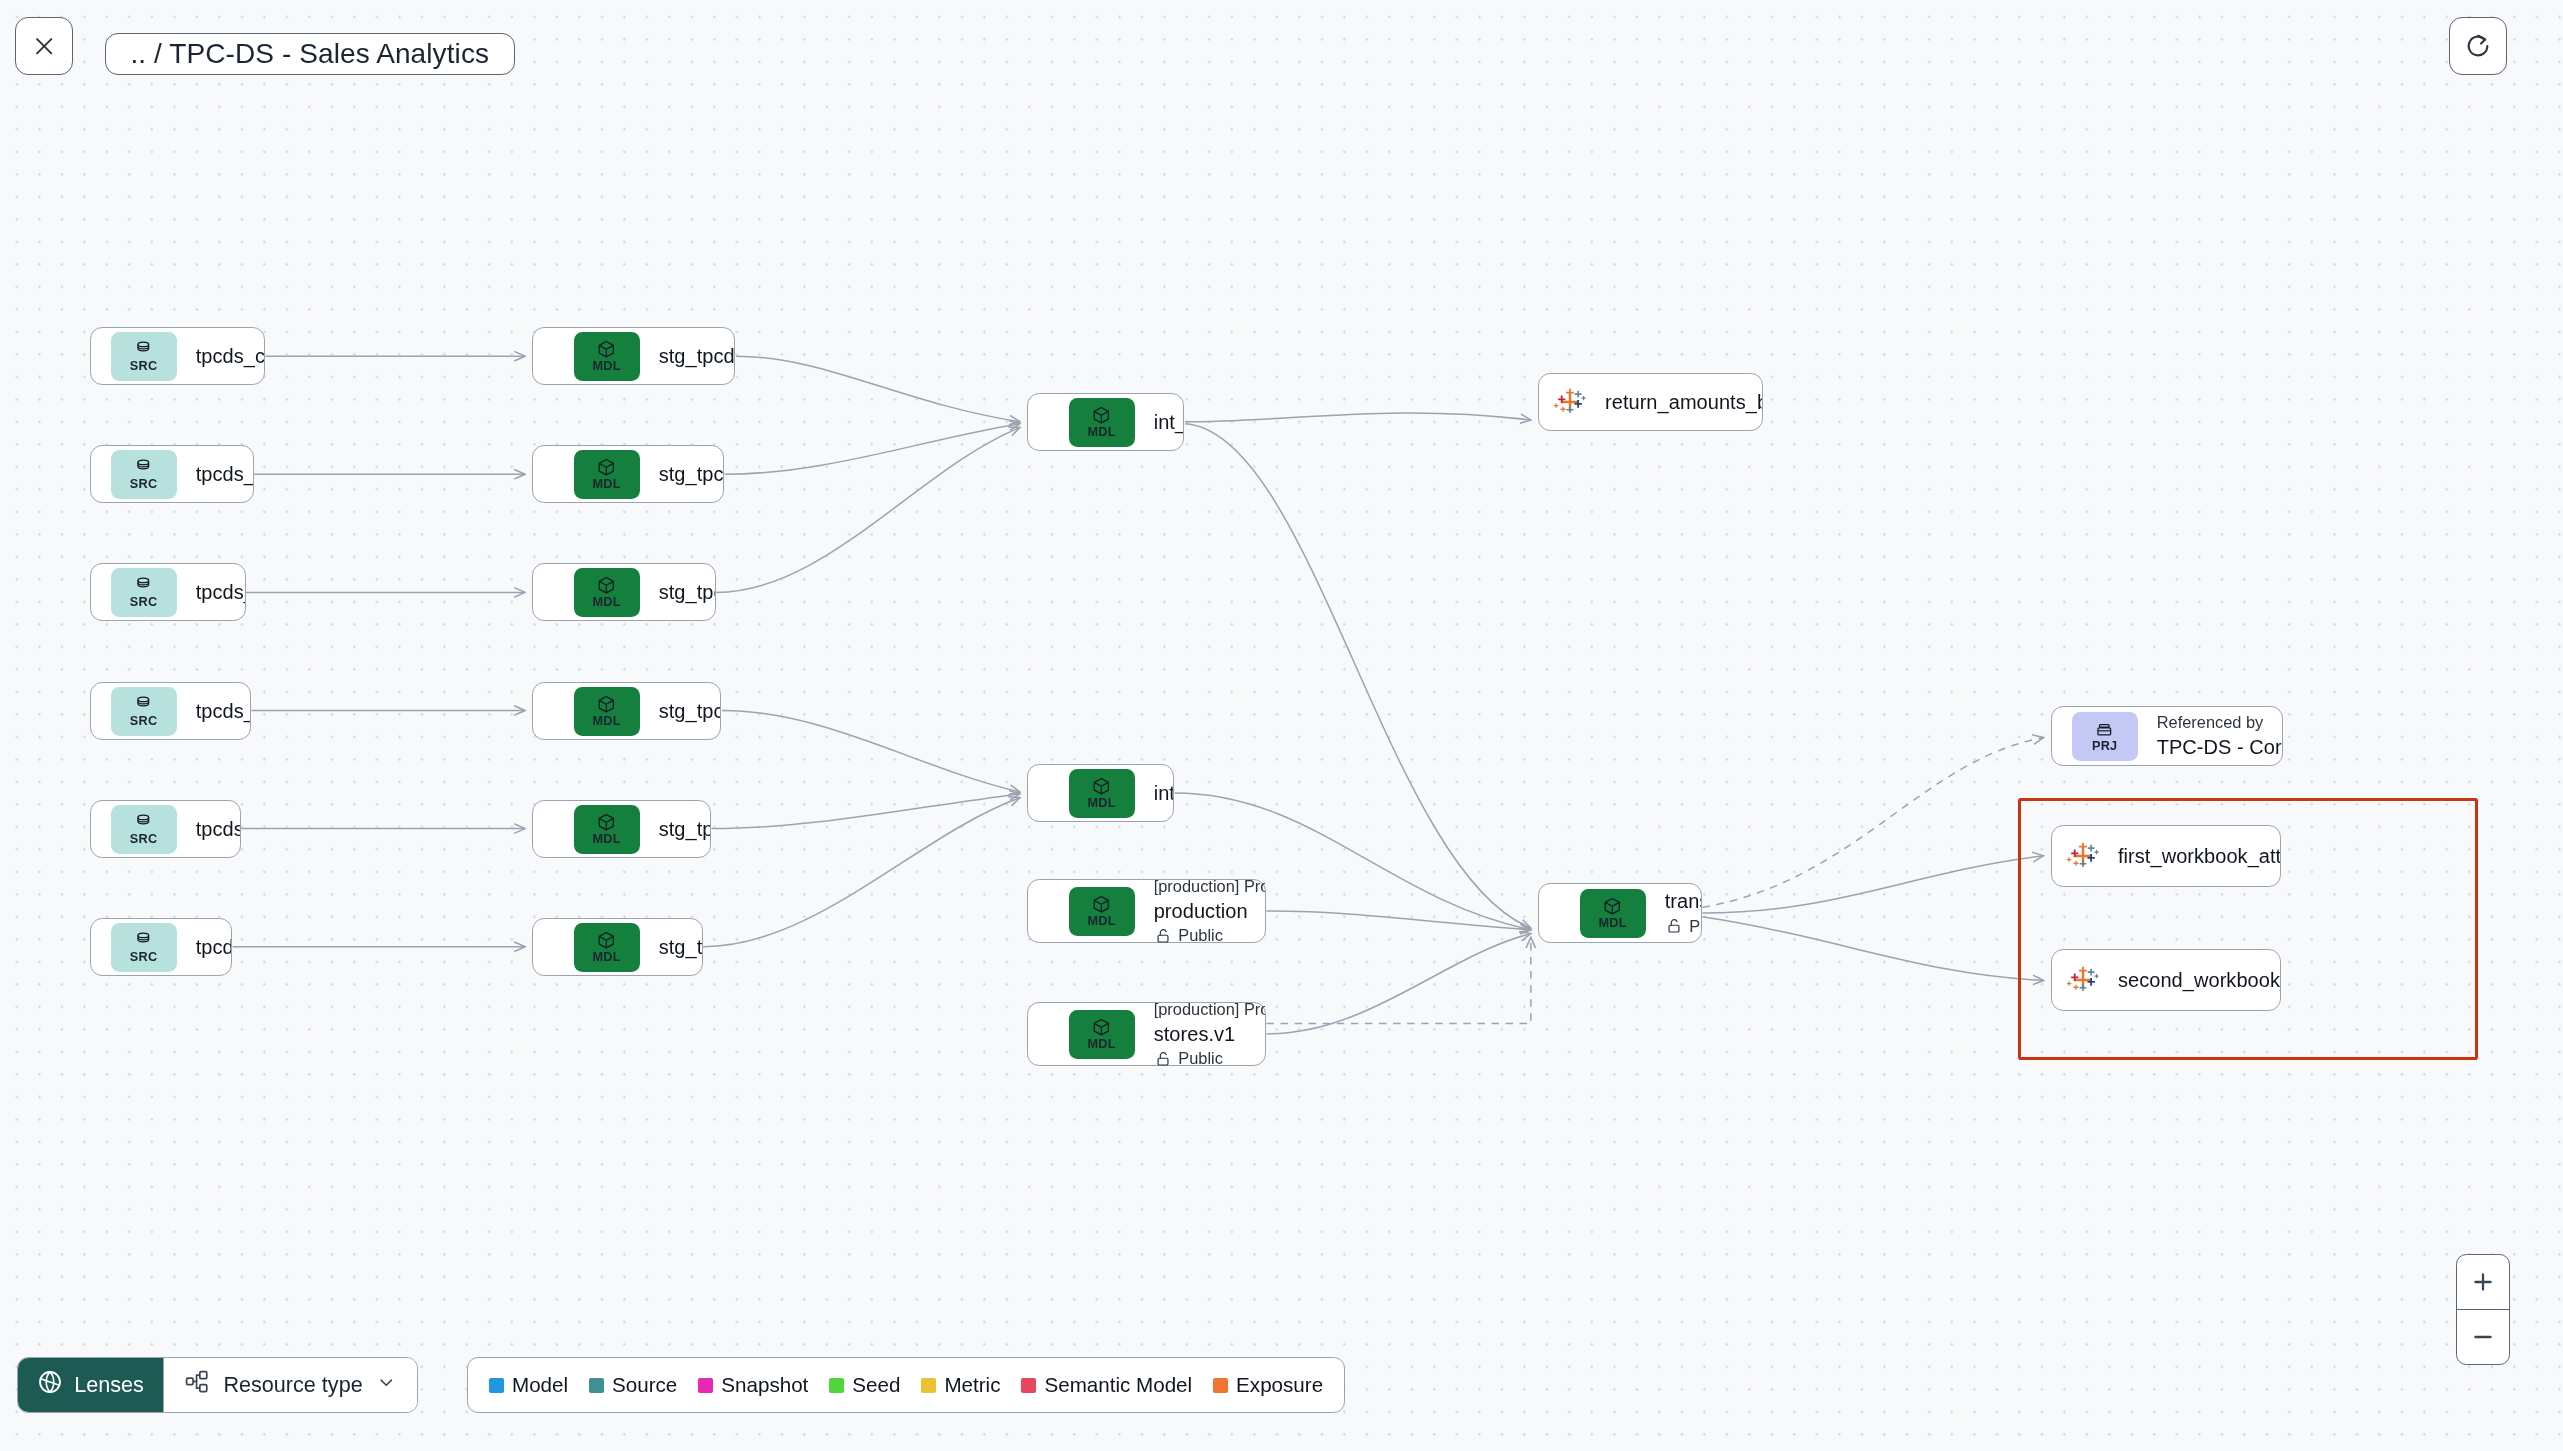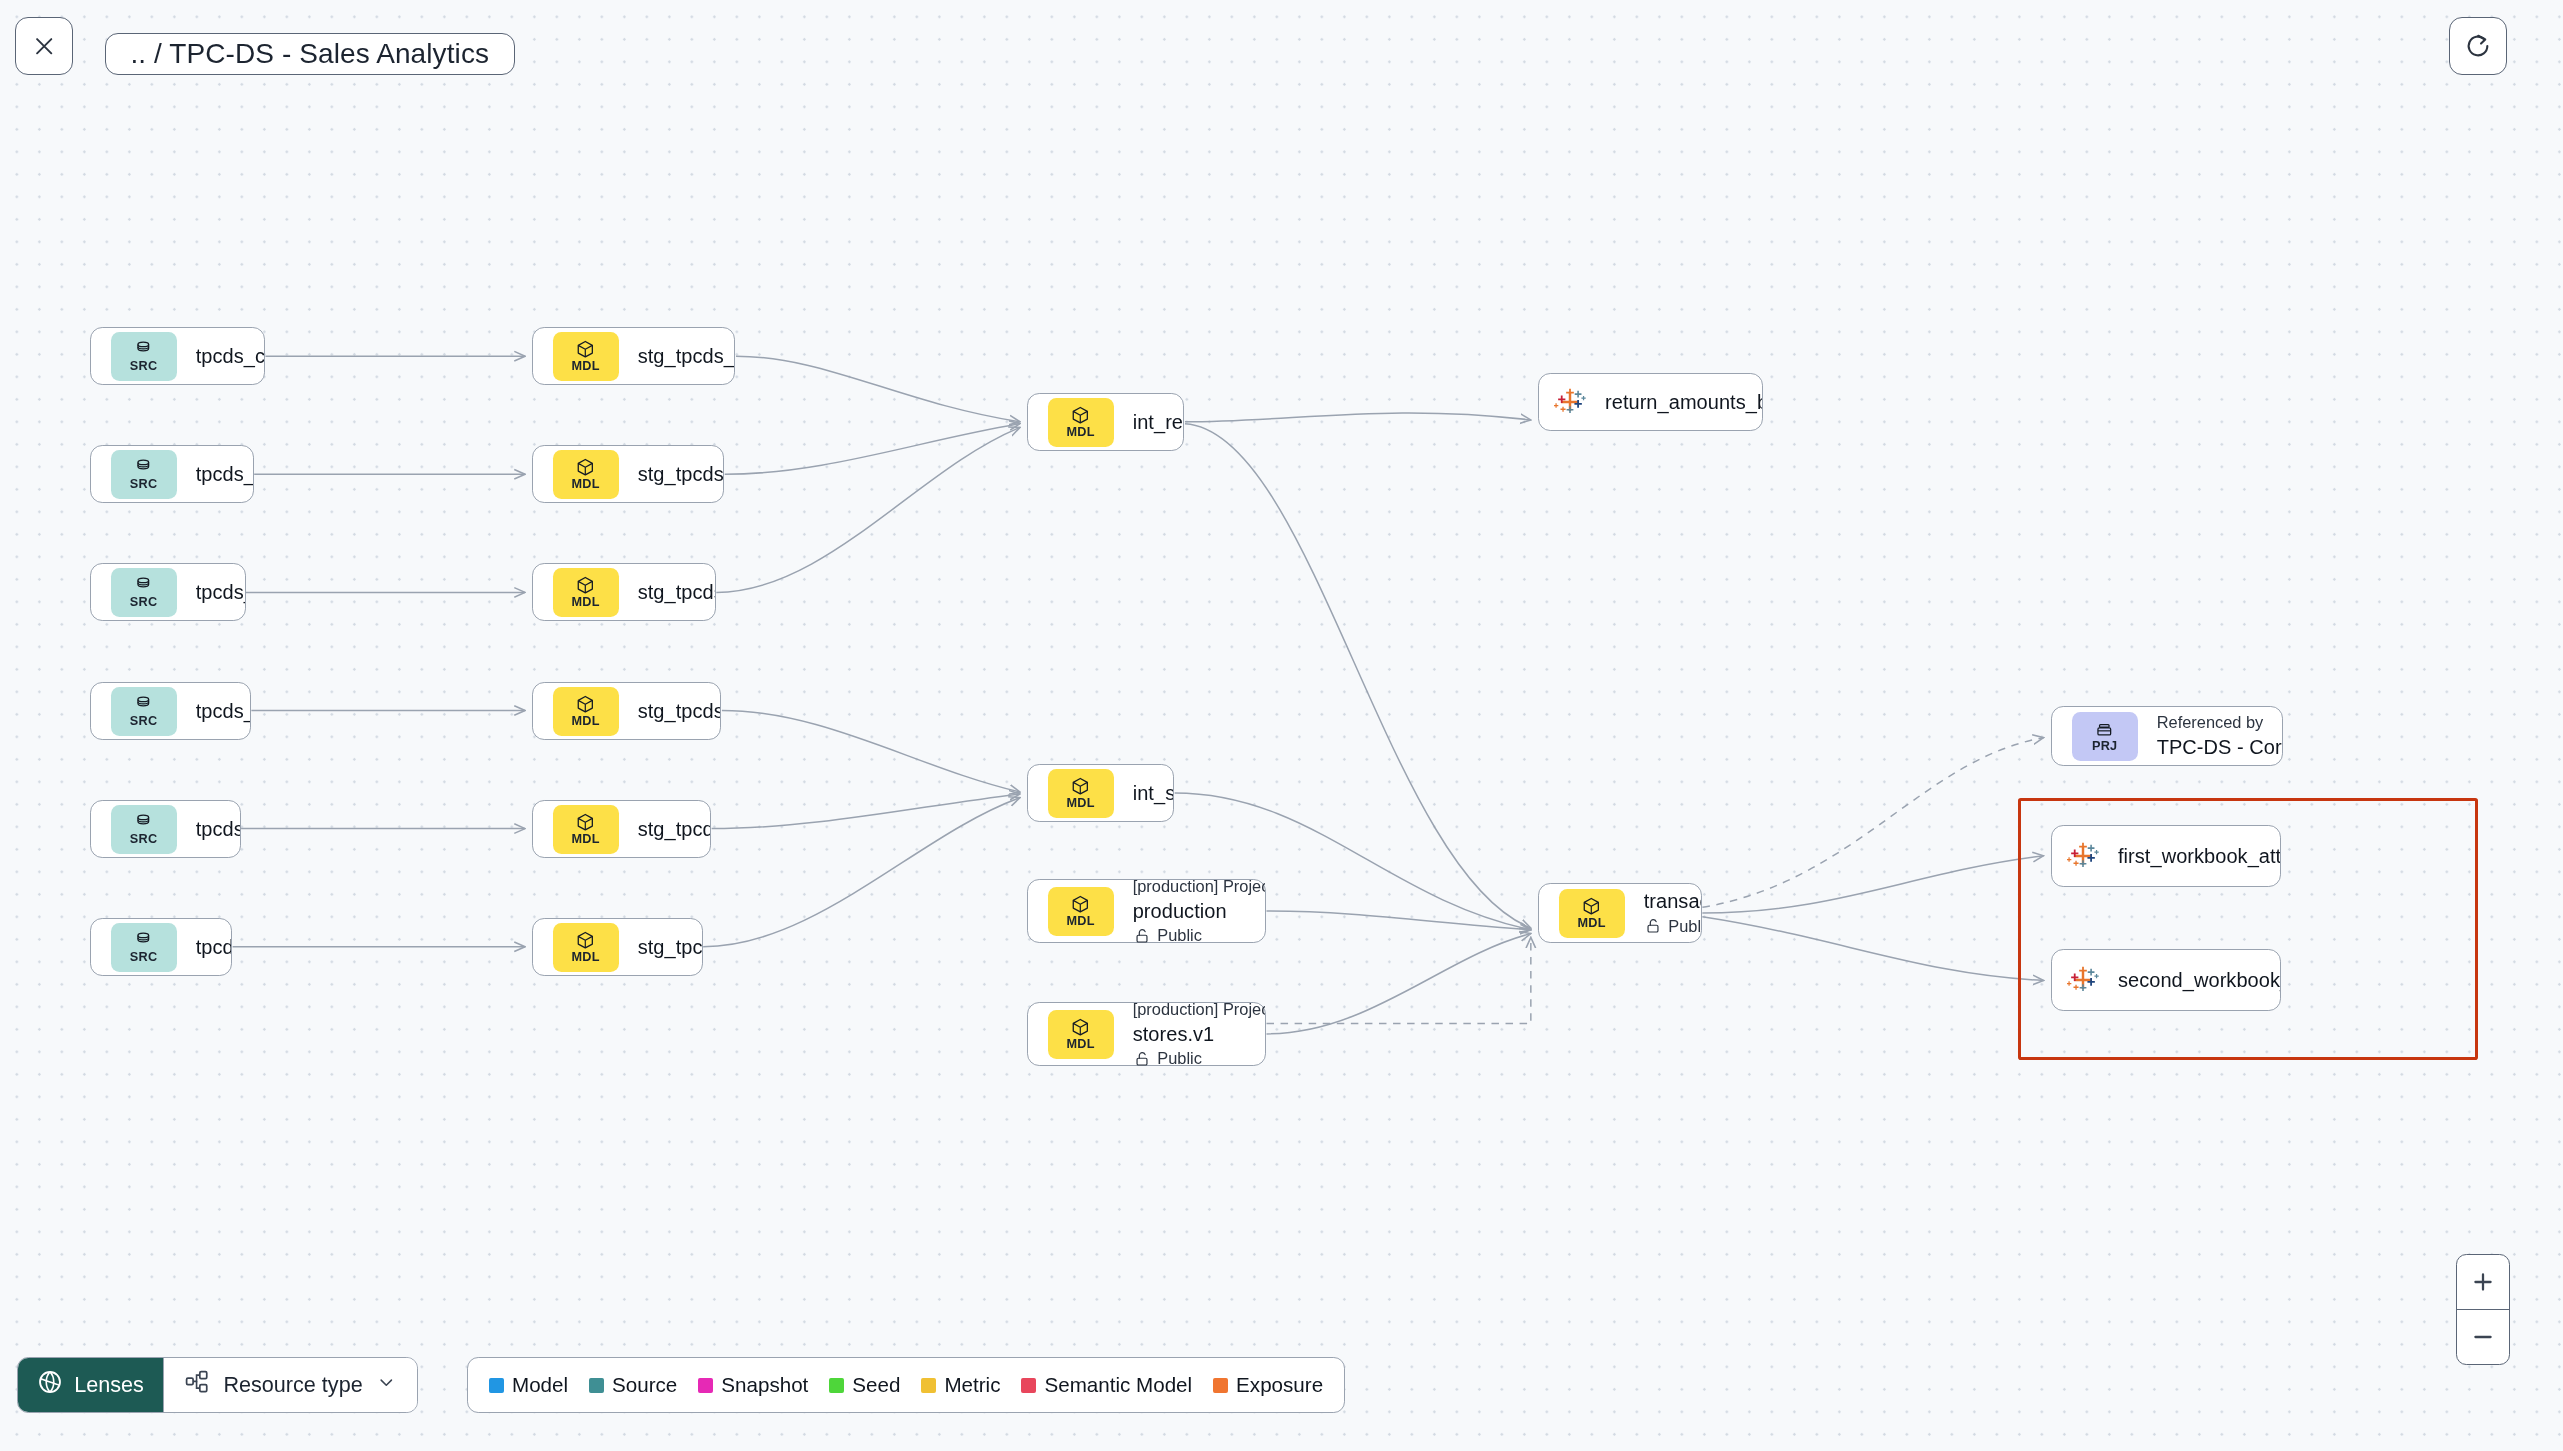--- a/index.html
+++ b/index.html
@@ -62,21 +62,21 @@
   }
   .badge {
     flex:0 0 auto;
     width:66px; height:49px;
     border-radius:8.4px;
     display:flex; flex-direction:column;
     align-items:center; justify-content:center;
     gap:0.9px;
   }
   .badge.src { background:#b6e1dd; }
-  .badge.mdl { background:#fde047; }
+  .badge.mdl { background:#15803d;margin-left:21px; }
   .badge.prj { background:#c3c8f5; }
   .badge .blabel {
     font-size:12.7px; font-weight:600; color:#1c2430;
     letter-spacing:0.3px; line-height:1;
   }
   .node .txtwrap { margin-left:19px; display:flex; flex-direction:column; gap:3.7px; overflow:hidden; }
   .node .ntitle { font-size:20px; color:#10161f; white-space:nowrap; letter-spacing:0.05px; }
   .node .nsub { font-size:16.4px; color:#2c3440; white-space:nowrap; }
   .node .nmeta { font-size:16.4px; color:#2c3440; display:flex; align-items:center; gap:6.6px; }
 

